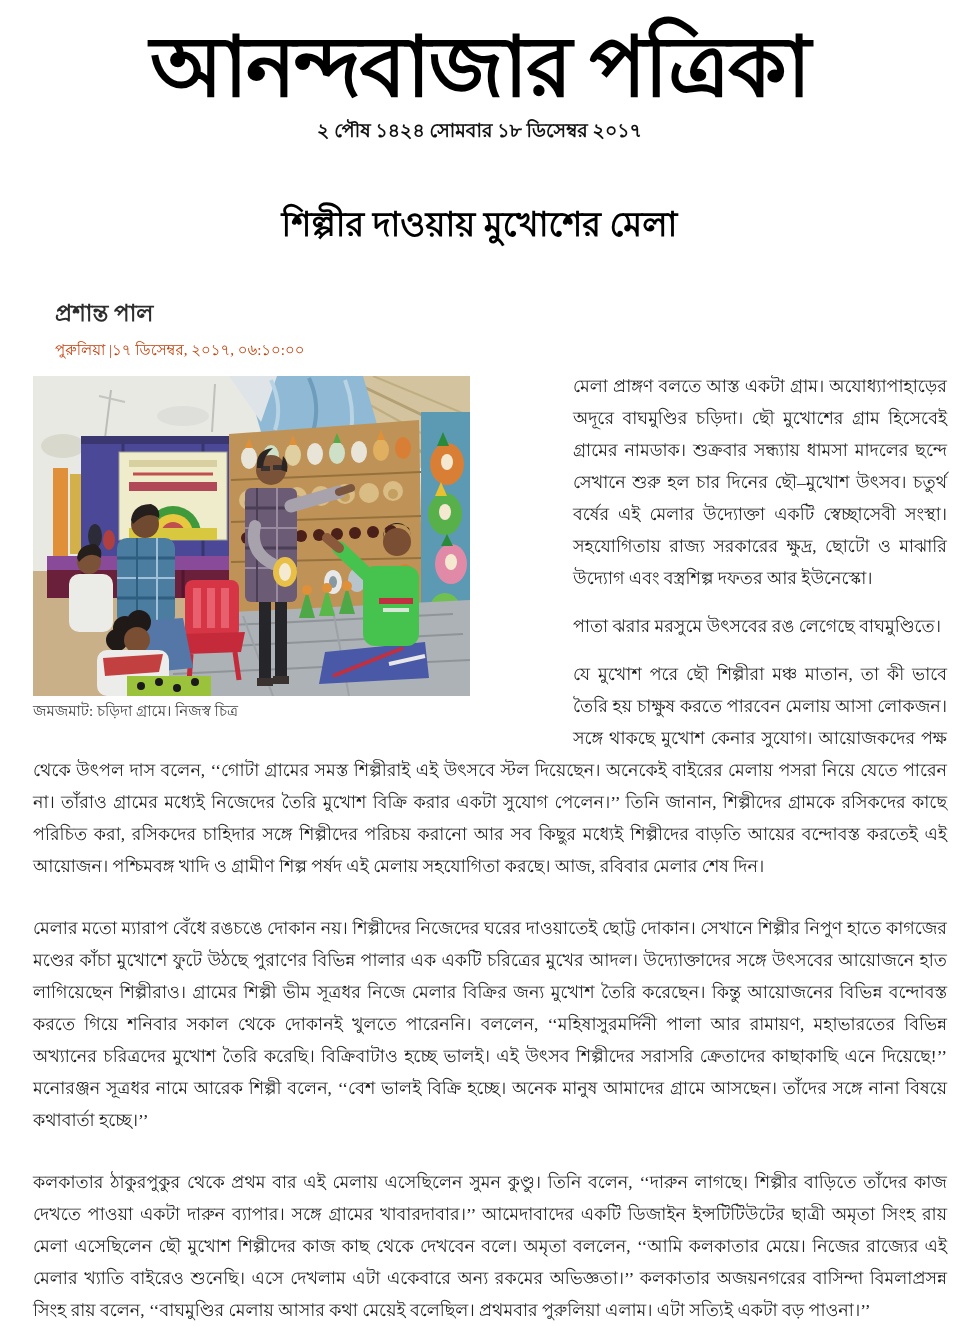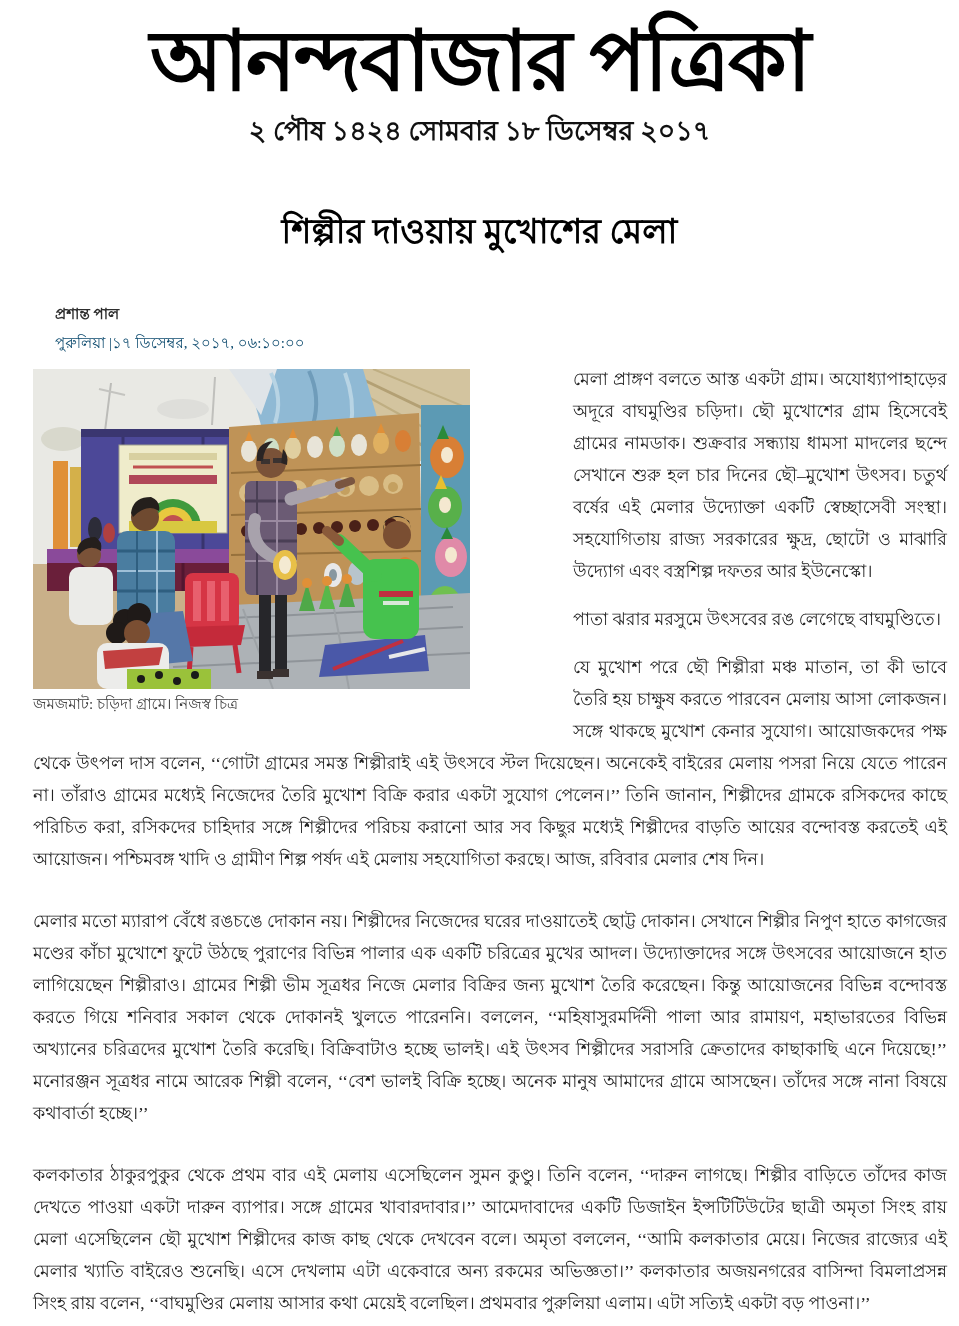--- a/index.html
+++ b/index.html
@@ -2,38 +2,38 @@
 <html lang="bn"><head>
 <meta charset="utf-8">
 <style>
   html,body { margin:0; padding:0; }
   body {
     width:959px; min-height:1326px; background:#ffffff;
     font-family:"Liberation Serif","DejaVu Serif",serif;
     color:#1f1f1f;
   }
   
-  .masthead { text-align:center; padding-top:18px; }
+  .masthead { text-align:center; padding-top:24px; }
   .logo {
     font-size:84px; font-weight:bold; line-height:1.05;
     letter-spacing:-2px; color:#000; display:inline-block;
   }
   .bdate {
-    text-align:center; font-size:27px; font-weight:bold; color:#111;
+    text-align:center; font-size:19px; font-weight:bold; color:#111;
     margin-top:4px;
   }
   
   .headline {
     text-align:center; font-size:34px; font-weight:bold; color:#000;
     margin:50px 0 0 0;
   }
   
   .byline-block { margin:40px 0 0 55px; }
-  .author { font-size:15px; font-weight:bold; color:#2d2d2d; }
-  .meta { font-size:15px; color:#0c4a6e; line-height:1.25; }
+  .author { font-size:23px; font-weight:bold; color:#2d2d2d; }
+  .meta { font-size:15px; color:#c2410c; line-height:1.25; }
   .meta.first { margin-top:7px; }
   
   article {
     margin:10px 12px 0 33px;
     font-size:17.5px; line-height:32px; color:#222;
     text-align:justify;
   }
   figure { float:left; width:522px; margin:6px 18px 4px 0; }
   figure svg { display:block; width:437px; height:320px; background:#e9e9e5; }
   figcaption { font-size:15px; line-height:1.4; color:#3c3c3c; padding-top:5px; text-align:left; }

